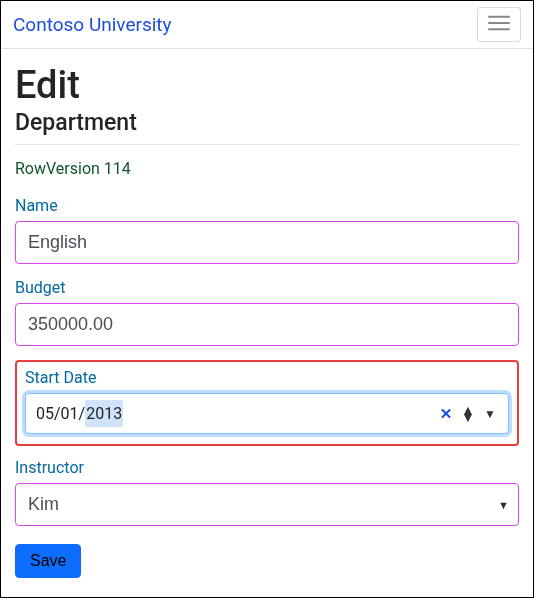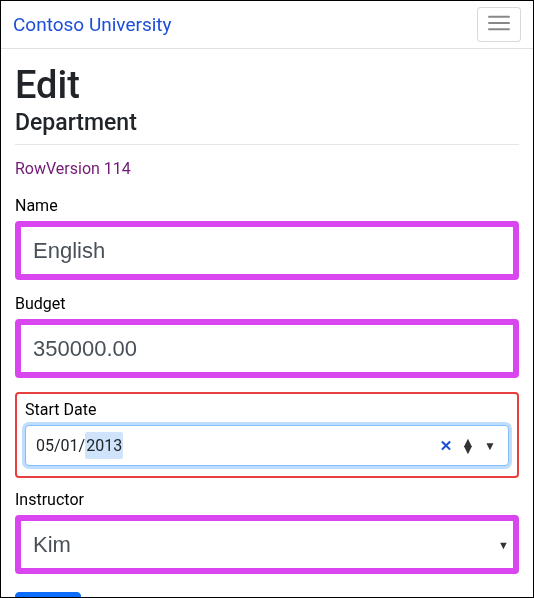--- a/index.html
+++ b/index.html
@@ -49,37 +49,37 @@
       margin-bottom: 8px;
     }
     hr {
       border: none;
       border-top: 1px solid rgba(0,0,0,.1);
       margin: 8px 0 14px 0;
     }
     .rowversion {
       font-size: 16px;
       margin-bottom: 18px;
-      color: #701a75;
+      color: #14532d;
     }
     .form-group { margin-bottom: 14px; }
     .form-label {
       display: block;
       font-size: 16px;
       margin-bottom: 6px;
-      color: #000000;
+      color: #0369a1;
     }
     .form-control, .form-select {
       width: 100%;
       padding: 7px 12px;
-      font-size: 22px;
+      font-size: 18px;
       line-height: 1.5;
       color: #495057;
       background: #fff;
-      border: 6px solid #d946ef;
+      border: 1px solid #d946ef;
       border-radius: 4px;
       outline: none;
     }
     .date-highlight-box {
       border: 2px solid #e83e3e;
       border-radius: 4px;
       padding: 6px 8px 10px 8px;
       margin-bottom: 12px;
     }
     .date-highlight-box .form-label { margin-top: 0; }

